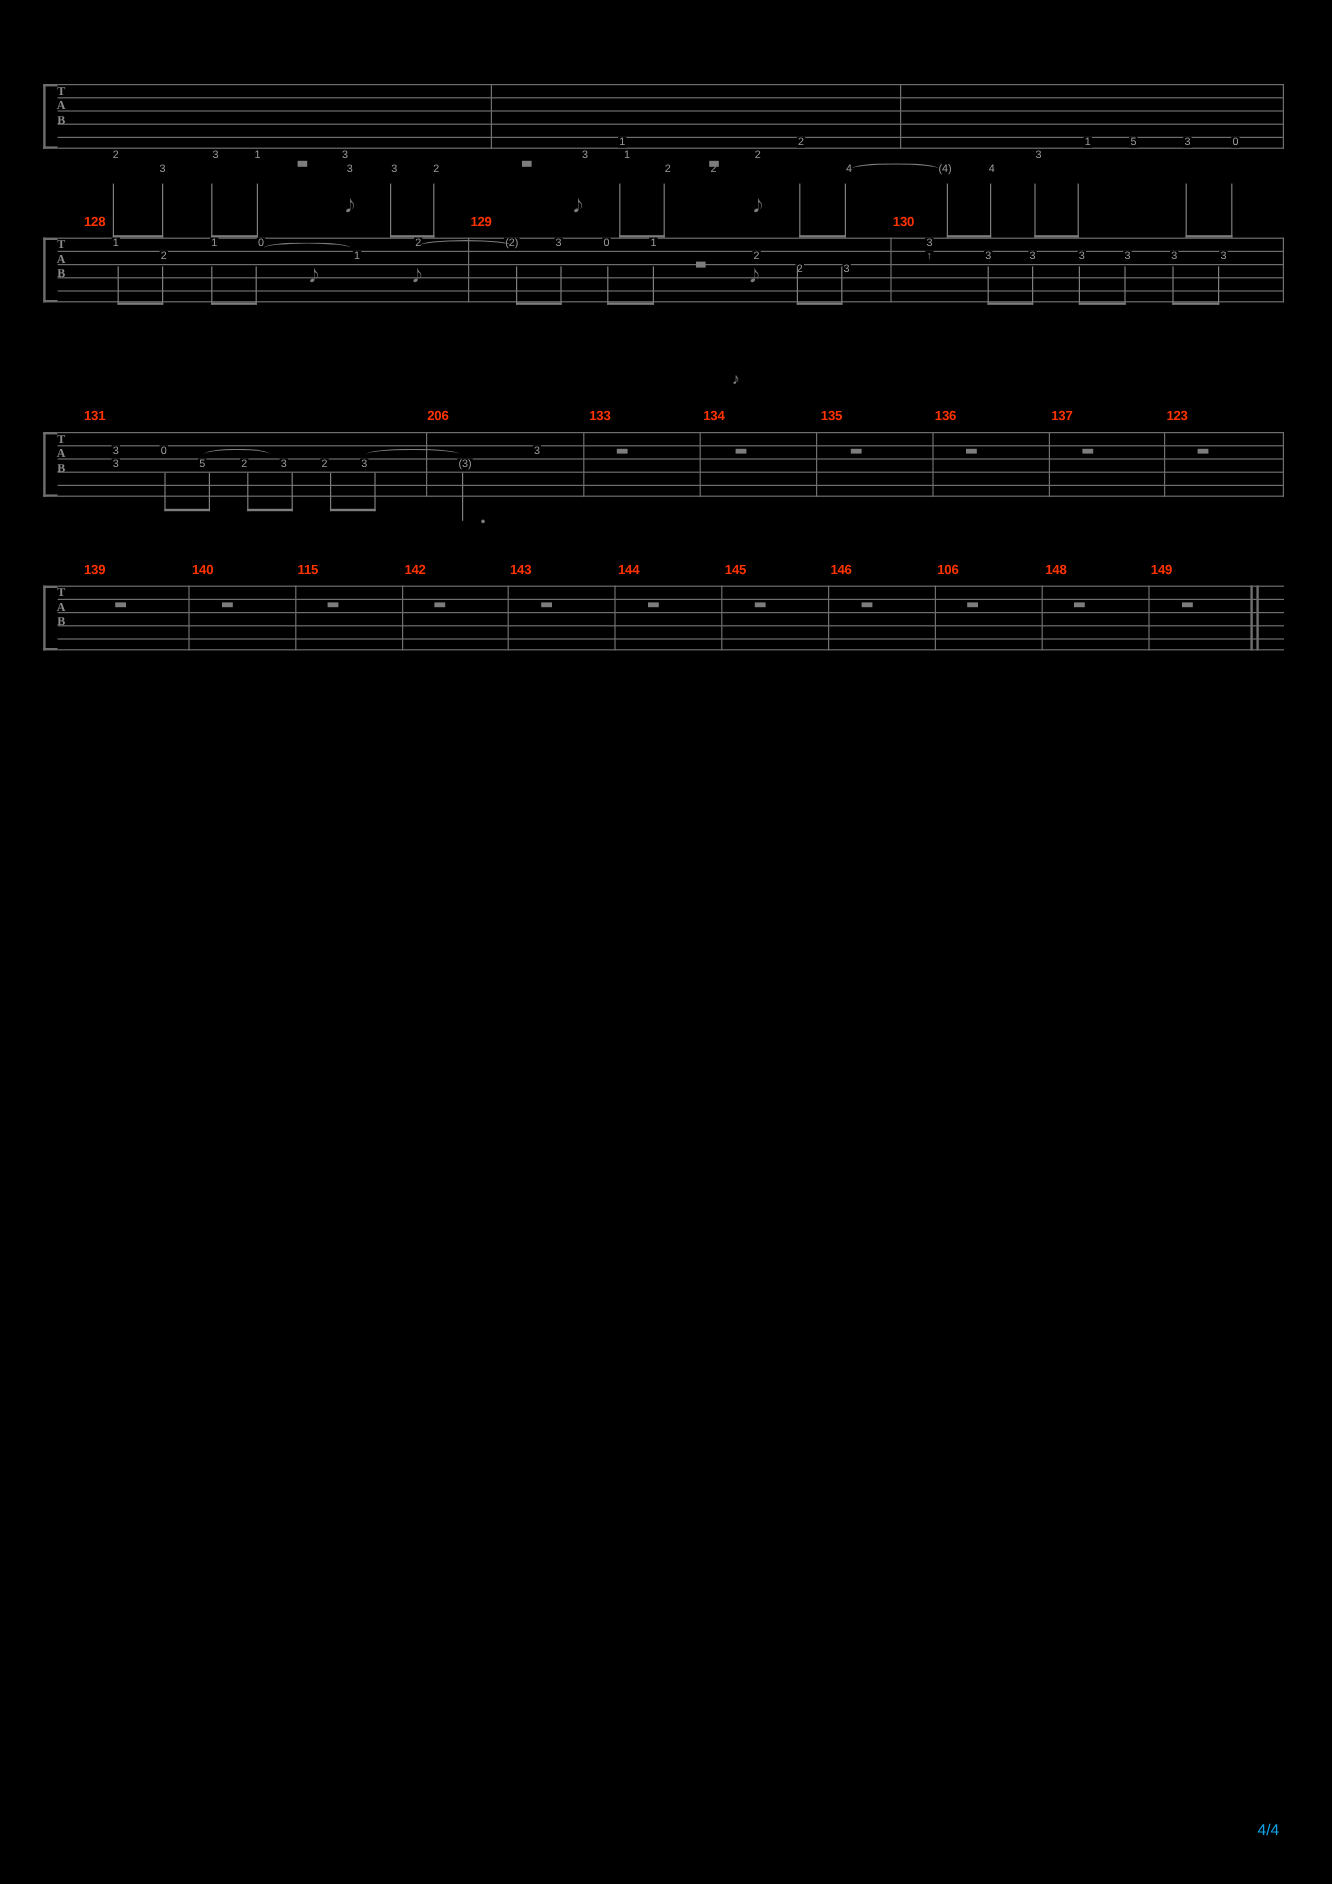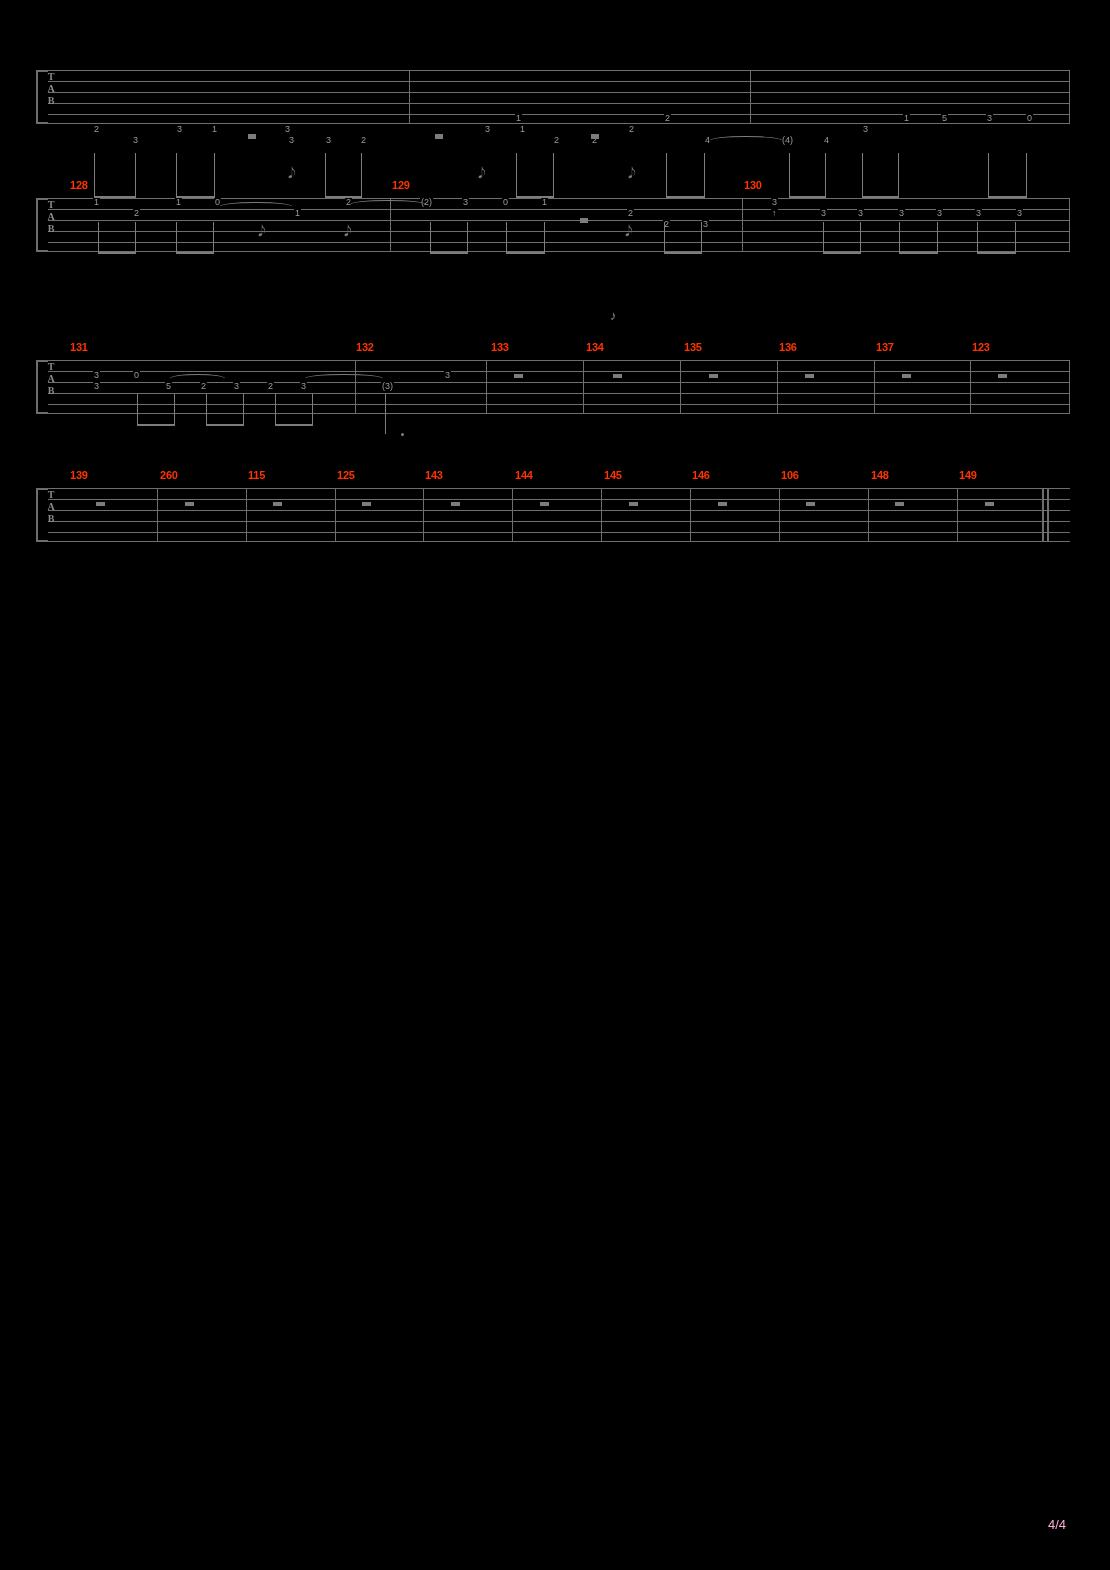--- a/index.html
+++ b/index.html
@@ -136,21 +136,21 @@
   .tempo-mark {
     position: absolute;
     color: #8a8a8a;
     font-family: "Liberation Serif", serif;
     font-size: 13px;
   }
   .pagenum {
     position: absolute;
     right: 44px;
     bottom: 38px;
-    color: #f9a8d4;
+    color: #0ea5e9;
     font-size: 13px;
     font-family: "Liberation Sans", sans-serif;
   }
 </style>
 </head>
 <body>
 
 <div class="page">
 
   <div class="system" style="top:48px;height:120px;">
@@ -317,21 +317,21 @@
     <div class="stem" style="left:977px;top:46px;height:32px;"></div>
     <div class="stem" style="left:1015px;top:46px;height:32px;"></div>
     <div class="beam" style="left:977px;top:76px;width:39px;"></div>
   </div>
 
   <div class="tempo-mark" style="left:610px;top:308px;">♪</div>
 
   <div class="system" style="top:338px;height:120px;">
     <div class="measure-numbers">
       <span class="mnum" style="left:70px;top:3px;">131</span>
-      <span class="mnum" style="left:356px;top:3px;">132</span>
+      <span class="mnum" style="left:356px;top:3px;">206</span>
       <span class="mnum" style="left:491px;top:3px;">133</span>
       <span class="mnum" style="left:586px;top:3px;">134</span>
       <span class="mnum" style="left:684px;top:3px;">135</span>
       <span class="mnum" style="left:779px;top:3px;">136</span>
       <span class="mnum" style="left:876px;top:3px;">137</span>
       <span class="mnum" style="left:972px;top:3px;">123</span>
     </div>
 
     <div class="bracket" style="left:36px;top:22px;height:54px;"></div>
 
@@ -384,23 +384,23 @@
     <div class="rest" style="left:613px;top:36px;"></div>
     <div class="rest" style="left:709px;top:36px;"></div>
     <div class="rest" style="left:805px;top:36px;"></div>
     <div class="rest" style="left:902px;top:36px;"></div>
     <div class="rest" style="left:998px;top:36px;"></div>
   </div>
 
   <div class="system" style="top:466px;height:110px;">
     <div class="measure-numbers">
       <span class="mnum" style="left:70px;top:3px;">139</span>
-      <span class="mnum" style="left:160px;top:3px;">260</span>
+      <span class="mnum" style="left:160px;top:3px;">140</span>
       <span class="mnum" style="left:248px;top:3px;">115</span>
-      <span class="mnum" style="left:337px;top:3px;">125</span>
+      <span class="mnum" style="left:337px;top:3px;">142</span>
       <span class="mnum" style="left:425px;top:3px;">143</span>
       <span class="mnum" style="left:515px;top:3px;">144</span>
       <span class="mnum" style="left:604px;top:3px;">145</span>
       <span class="mnum" style="left:692px;top:3px;">146</span>
       <span class="mnum" style="left:781px;top:3px;">106</span>
       <span class="mnum" style="left:871px;top:3px;">148</span>
       <span class="mnum" style="left:959px;top:3px;">149</span>
     </div>
 
     <div class="bracket" style="left:36px;top:22px;height:54px;"></div>

